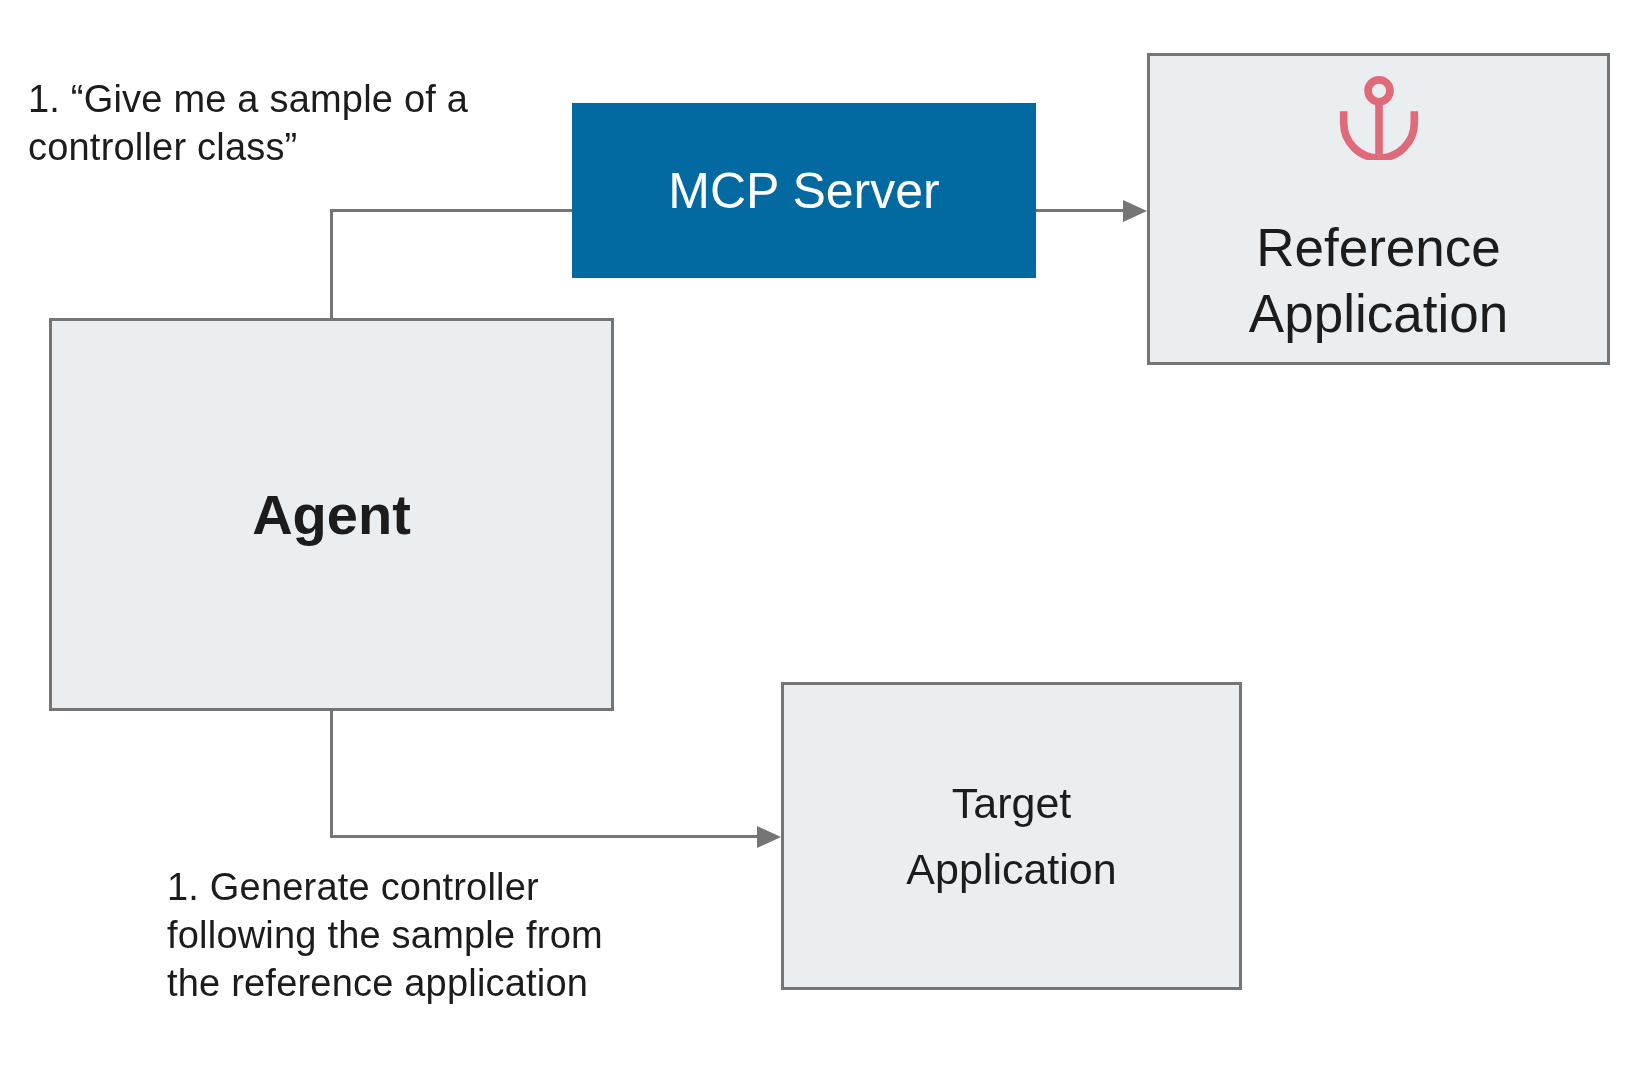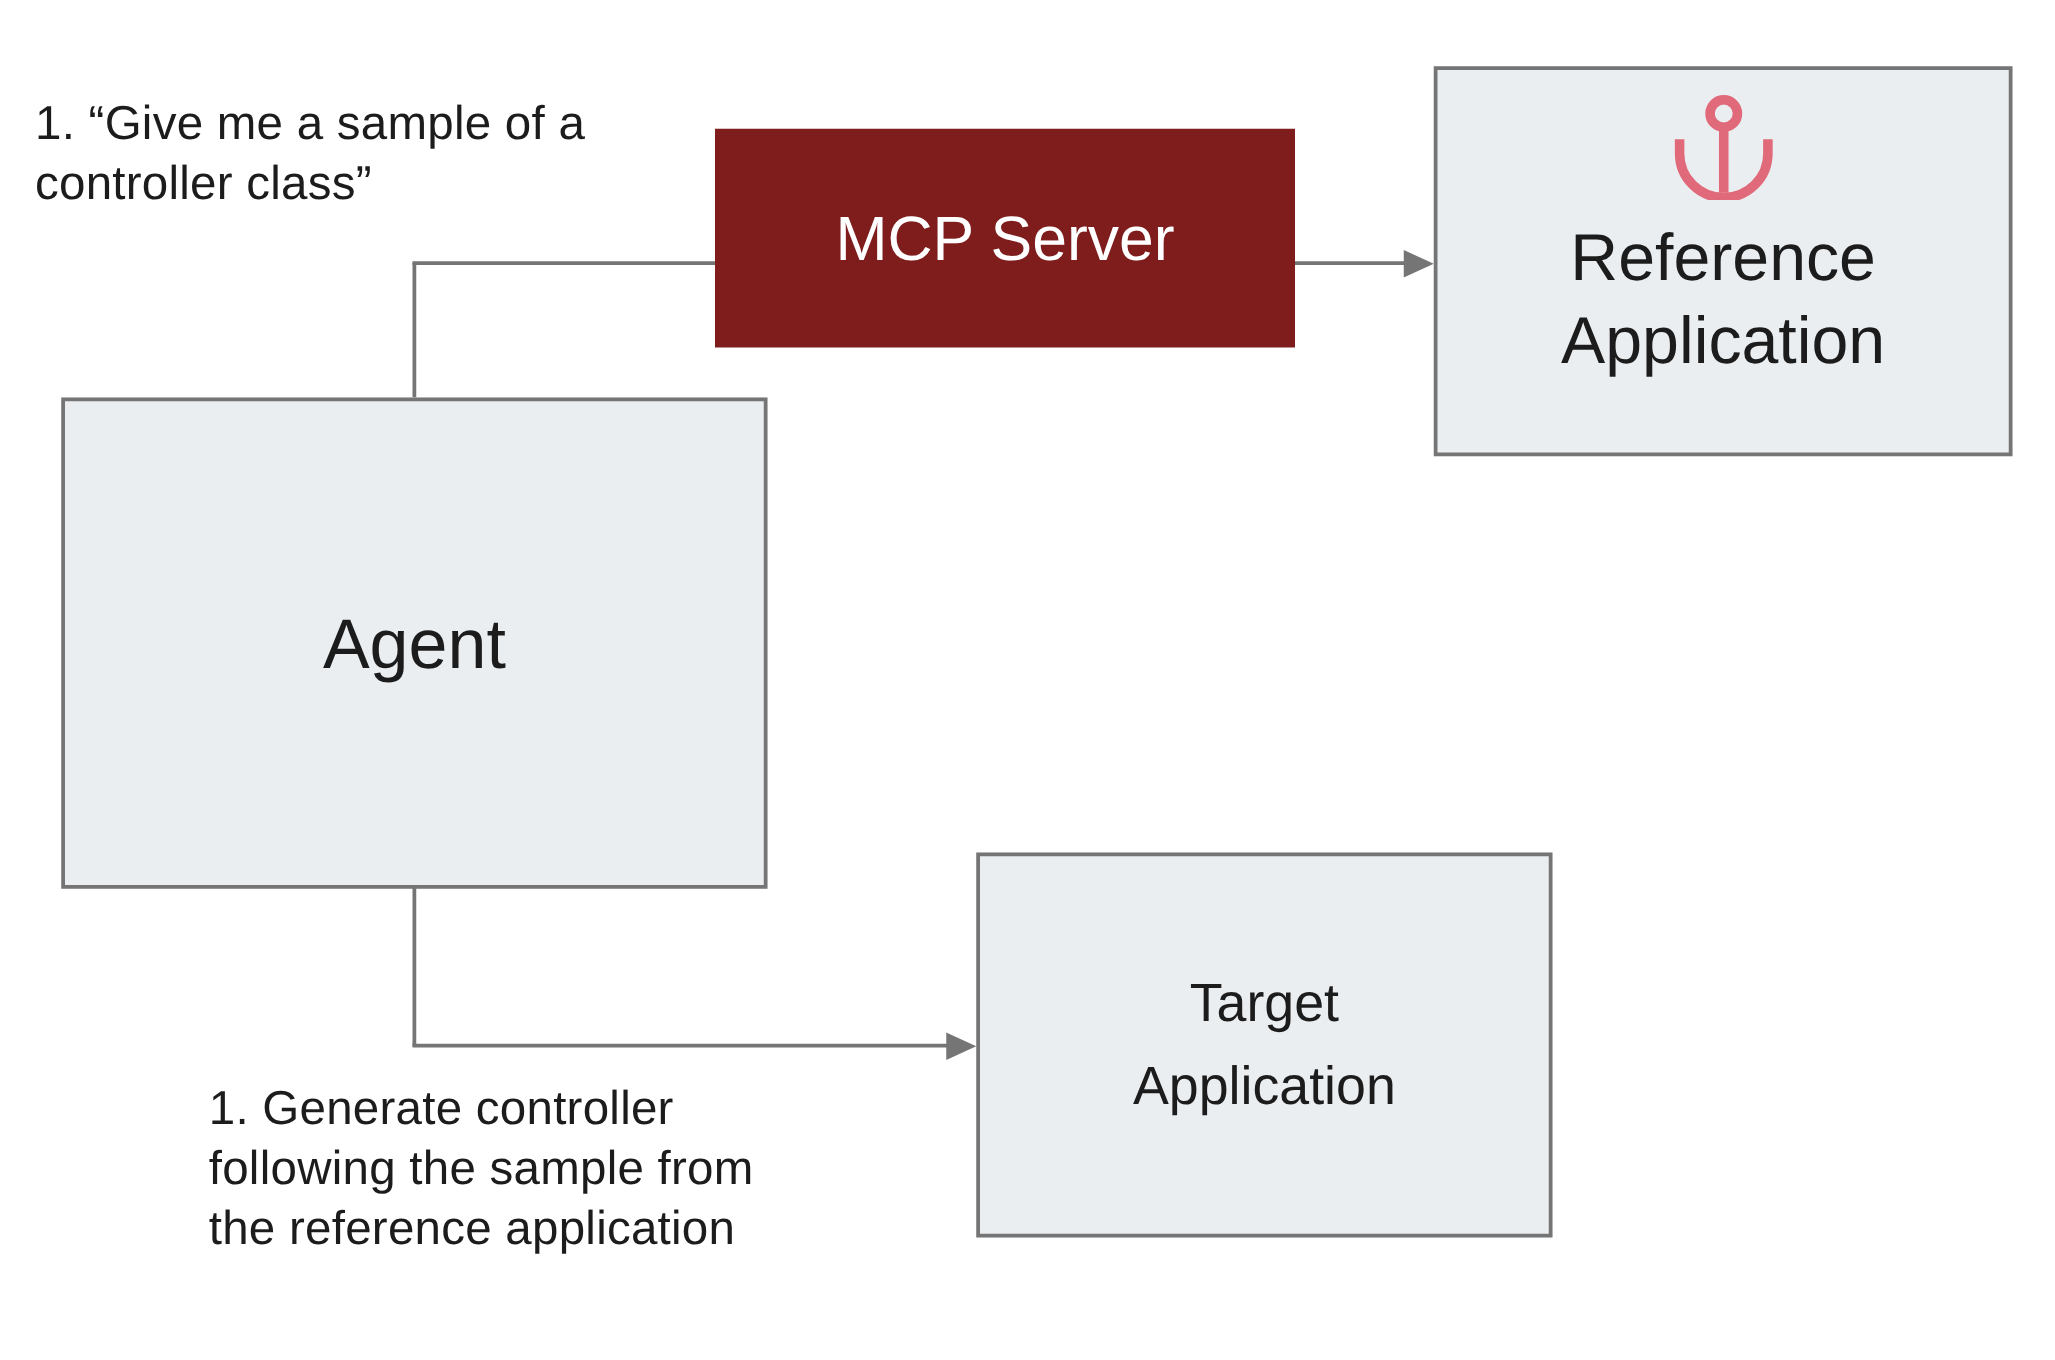--- a/index.html
+++ b/index.html
@@ -27,35 +27,36 @@
   .node {
     position: absolute;
     background: #ebeef1;
     border: 3px solid #757575;
     box-sizing: border-box;
     display: flex;
     flex-direction: column;
     align-items: center;
     justify-content: center;
     color: #1c1c1c;
+    gap: 41px;
   }
   .node-label {
     text-align: center;
     white-space: pre-line;
   }
-  .agent-node   { left: 49px;  top: 318px; width: 565px; height: 393px; }
+  .agent-node   { left: 49px;  top: 318px; width: 565px; height: 393px; font-weight: bold; }
   .agent-node .node-label { font-size: 56px; }
   .reference-node { left: 1147px; top: 53px; width: 463px; height: 312px; justify-content: flex-start; padding-top: 20px; }
   .reference-node .node-label { font-size: 53px; line-height: 66px; margin-top: 14px; }
   .target-node  { left: 781px; top: 682px; width: 461px; height: 308px; }
   .target-node .node-label { font-size: 43px; line-height: 66px; }
   .mcp-node {
     position: absolute;
     left: 572px; top: 103px; width: 464px; height: 175px;
-    background: #7f1d1d;
+    background: #0369a1;
     box-sizing: border-box;
     display: flex;
     flex-direction: column;
     align-items: center;
     justify-content: center;
     color: #ffffff;
   }
   .mcp-title { font-size: 50px; line-height: 56px; }
   .mcp-tool  { font-family: "DejaVu Sans Mono", "Liberation Mono", monospace; font-size: 29px; line-height: 38px; margin-top: 2px; }
   .line {

